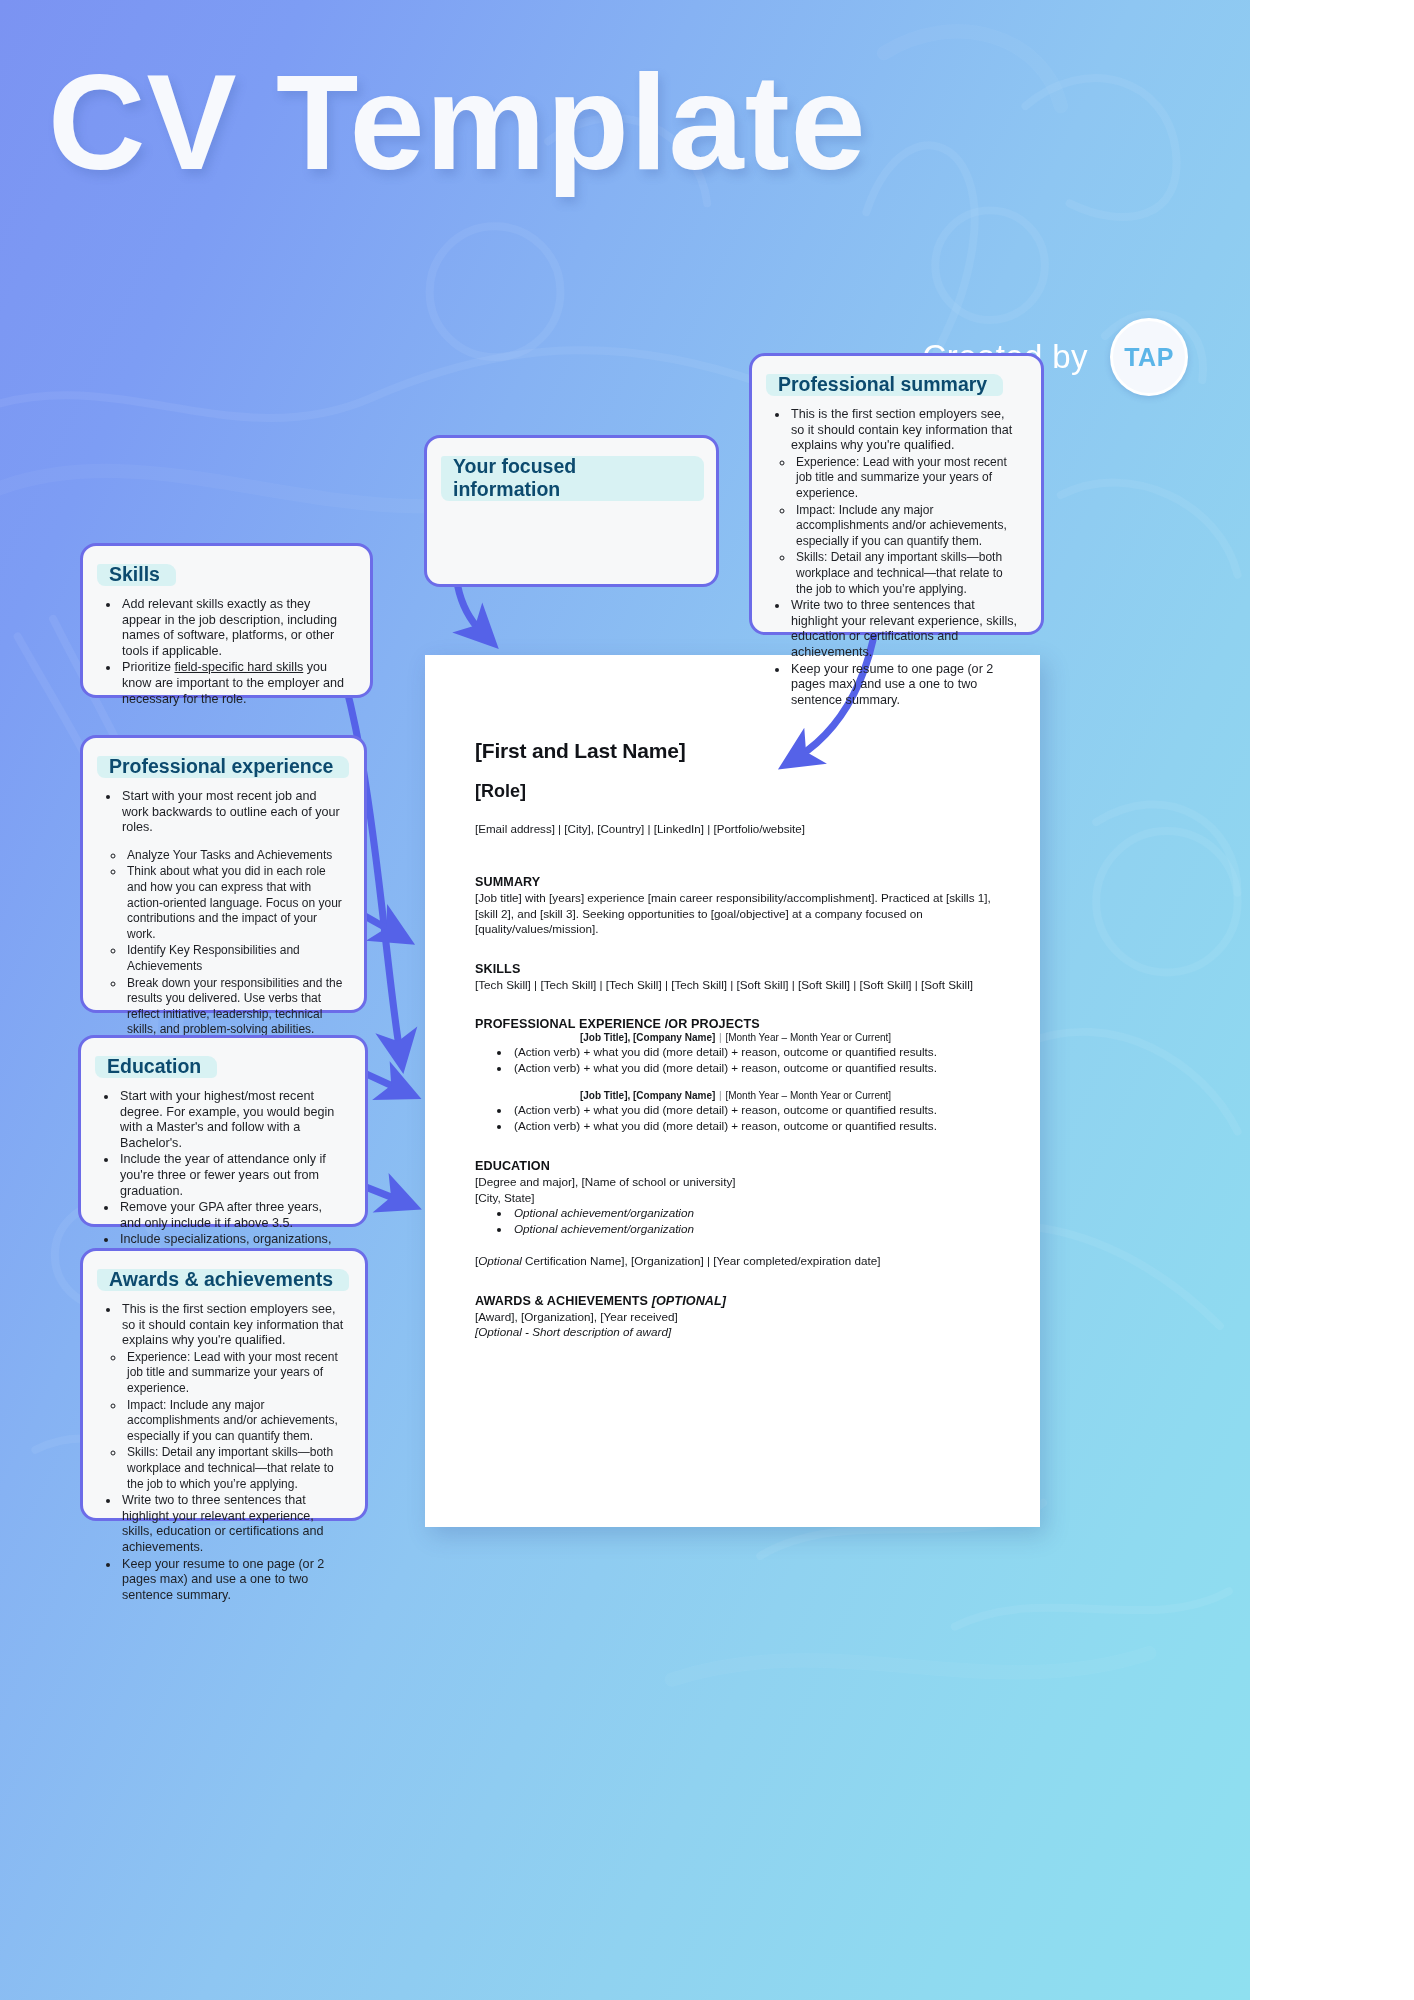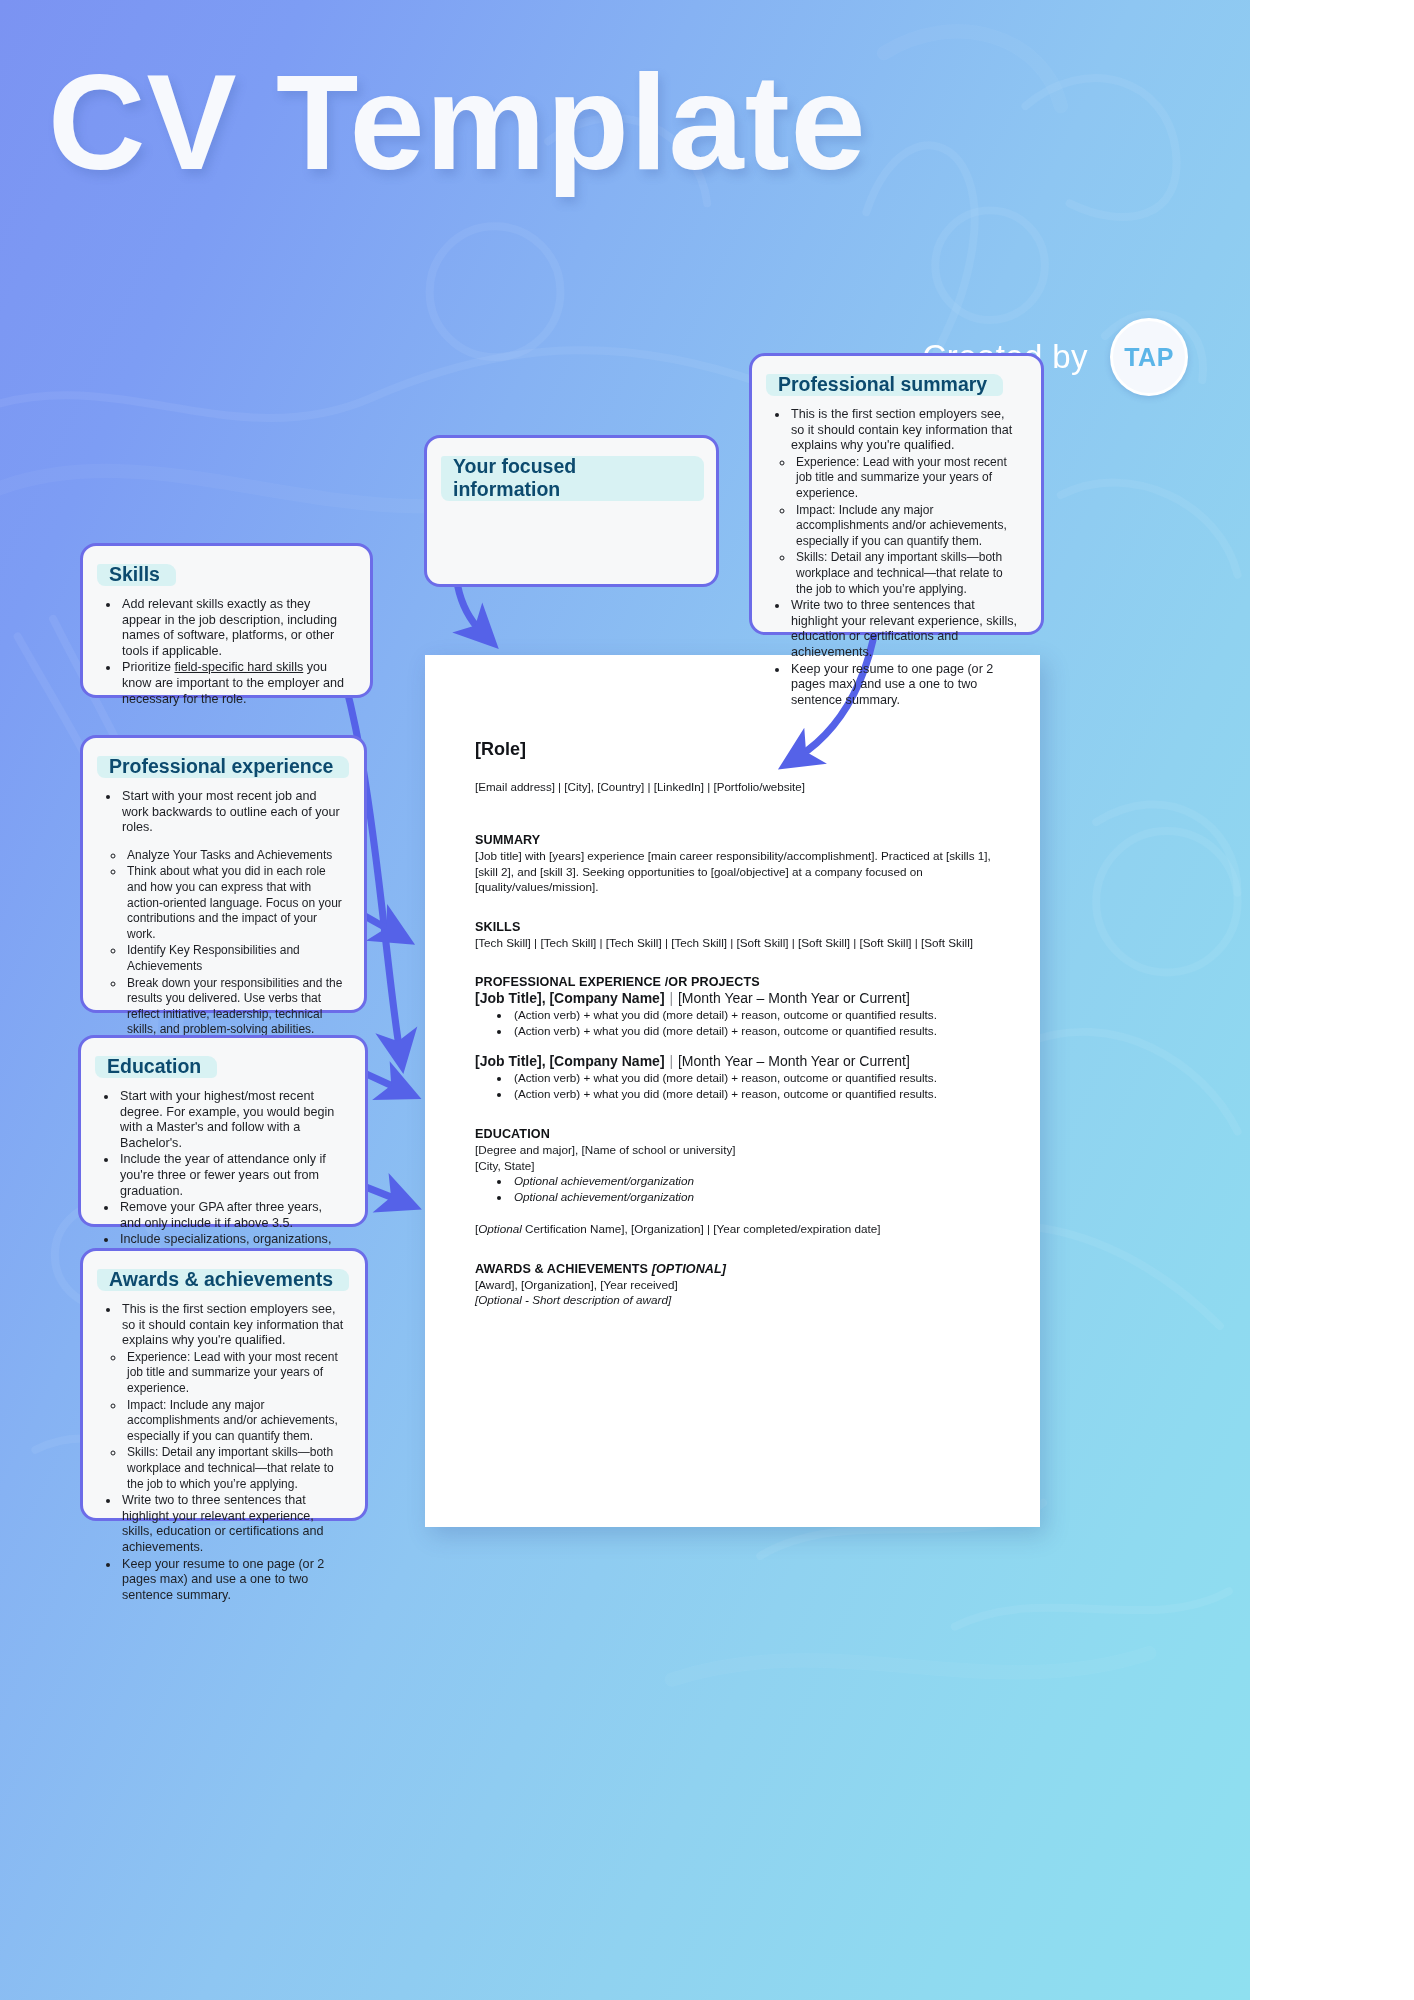--- a/index.html
+++ b/index.html
@@ -181,23 +181,24 @@
   }
   .cv-h .opt { font-style: italic; font-weight: bold; }
   .cv-p {
     font-size: 11.7px;
     line-height: 15.5px;
     color: #16181c;
     margin: 0;
   }
   .cv-sec { margin-bottom: 25px; }
   .cv-joblabel {
-    font-size: 14px;
+    font-size: 10px;
     color: #16181c;
     margin: 0 0 1px 0;
+    text-align: center;
   }
   .cv-joblabel b { font-weight: bold; }
   .cv-joblabel .sep { color: #8d8f95; padding: 0 1px; }
   ul.cv-bullets {
     margin: 0 0 0 0;
     padding-left: 36px;
     list-style: disc;
   }
   ul.cv-bullets li {
     font-size: 11.7px;
@@ -254,20 +255,21 @@
 
   <div id="created-by-row">
     <div id="created-by-label">Created by</div>
     <div id="tap-badge">
       <span>TAP</span>
     </div>
   </div>
 
   <div id="cv-page">
     <div id="cv-inner">
+      <div id="cv-name">[First and Last Name]</div>
       <div id="cv-role">[Role]</div>
       <div id="cv-contact-line">[Email address] | [City], [Country] | [LinkedIn] | [Portfolio/website]</div>
 
       <div class="cv-sec">
         <div class="cv-h">SUMMARY</div>
         <p class="cv-p">[Job title] with [years] experience [main career responsibility/accomplishment]. Practiced at [skills 1], [skill 2], and [skill 3]. Seeking opportunities to [goal/objective] at a company focused on [quality/values/mission].</p>
       </div>
 
       <div class="cv-sec">
         <div class="cv-h">SKILLS</div>

